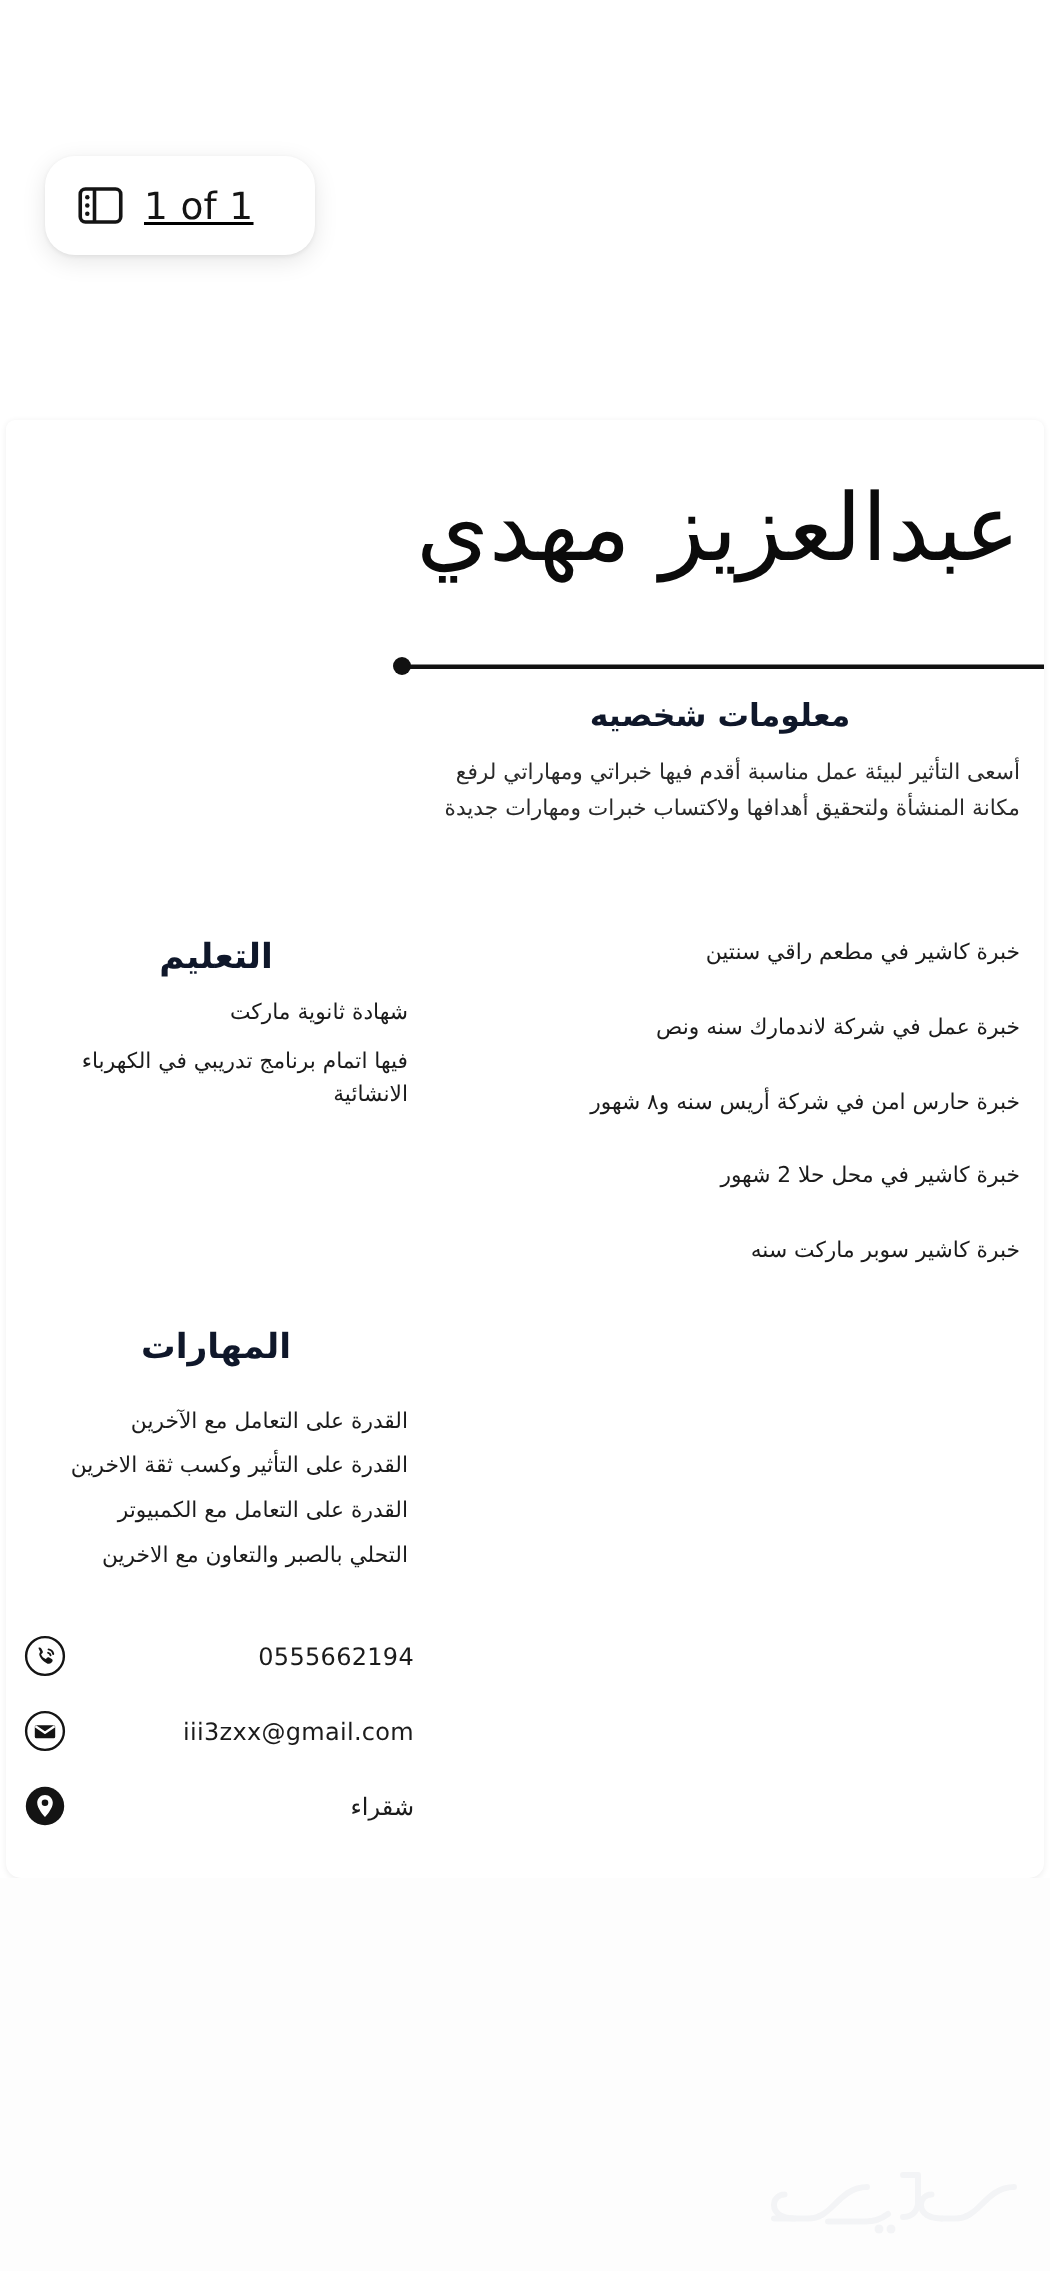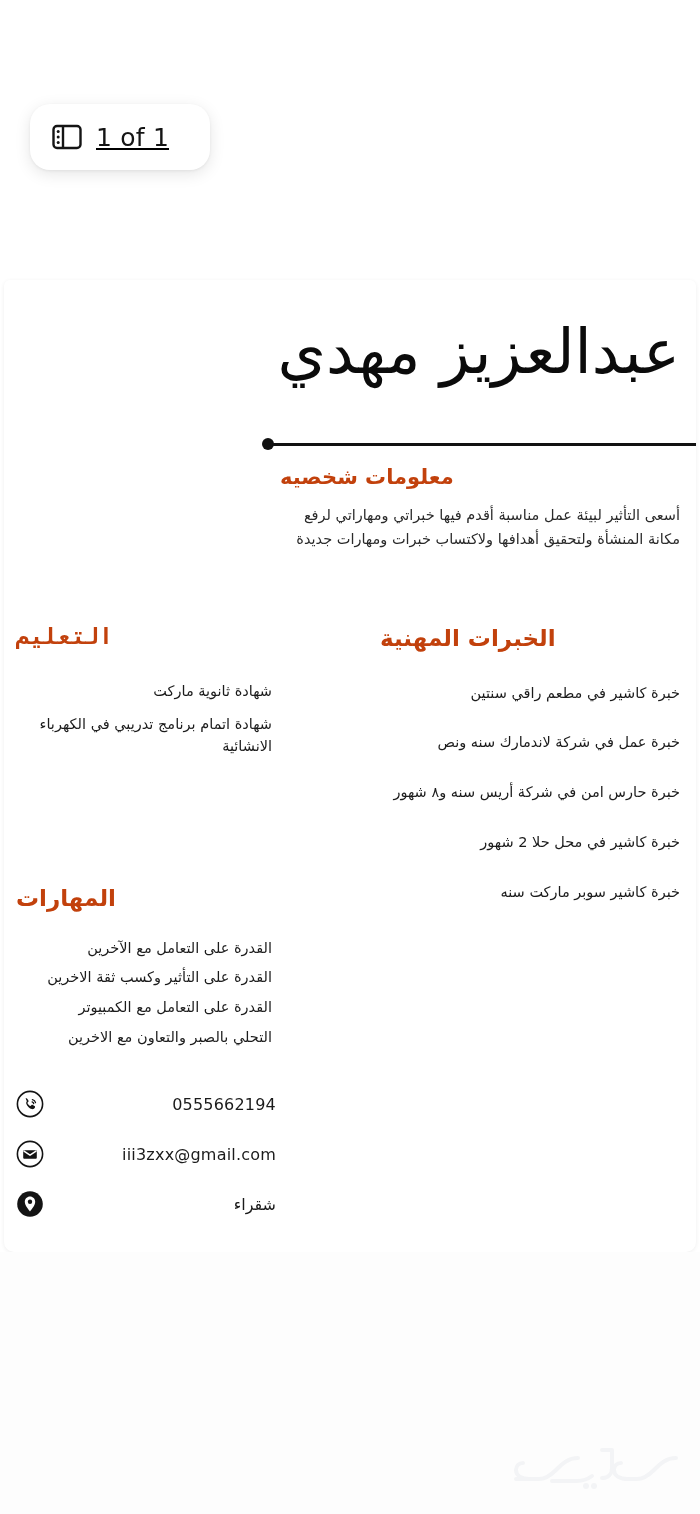--- a/index.html
+++ b/index.html
@@ -117,22 +117,22 @@
     width: 12px;
     height: 12px;
     border-radius: 50%;
     background: #111111;
   }
 
   
   .sec-heading {
     font-size: 21px;
     font-weight: 700;
-    color: #c2410c;
-    text-align: left;
+    color: #0f172a;
+    text-align: center;
     line-height: 1.2;
   }
   .sec-heading.big { font-size: 23px; }
 
   .body-text {
     font-size: 14.5px;
     font-weight: 400;
     color: #2a2a2a;
     text-align: right;
     line-height: 1.62;
@@ -165,21 +165,21 @@
   .col-experience .item { margin-bottom: 28px; }
   .col-experience .item:last-child { margin-bottom: 0; }
 
   
   .col-education {
     position: absolute;
     top: 345px;
     left: 12px;
     width: 256px;
   }
-  .col-education .sec-heading { margin-bottom: 28px; font-family: Liberation Mono, monospace; }
+  .col-education .sec-heading { margin-bottom: 12px; }
   .col-education .item { margin-bottom: 12px; }
   .col-education .item:last-child { margin-bottom: 0; }
 
   
   .col-skills {
     position: absolute;
     top: 605px;
     left: 12px;
     width: 256px;
   }
@@ -265,32 +265,31 @@
       <span class="rule-dot"></span>
       <span class="rule-line"></span>
     </div>
 
     <section class="block-personal">
       <h2 class="sec-heading">معلومات شخصيه</h2>
       <p class="body-text">أسعى التأثير لبيئة عمل مناسبة أقدم فيها خبراتي ومهاراتي لرفع مكانة المنشأة ولتحقيق أهدافها ولاكتساب خبرات ومهارات جديدة</p>
     </section>
 
     <section class="col-experience">
-      <h2 class="sec-heading big">الخبرات المهنية</h2>
       <div class="item">خبرة كاشير في مطعم راقي سنتين</div>
       <div class="item">خبرة عمل في شركة لاندمارك سنه ونص</div>
       <div class="item">خبرة حارس امن في شركة أريس سنه و٨ شهور</div>
       <div class="item">خبرة كاشير في محل حلا 2 شهور</div>
       <div class="item">خبرة كاشير سوبر ماركت سنه</div>
     </section>
 
     <section class="col-education">
       <h2 class="sec-heading big">التعليم</h2>
       <div class="item">شهادة ثانوية ماركت</div>
-      <div class="item">شهادة اتمام برنامج تدريبي في الكهرباء الانشائية</div>
+      <div class="item">فيها اتمام برنامج تدريبي في الكهرباء الانشائية</div>
     </section>
 
     <section class="col-skills">
       <h2 class="sec-heading big">المهارات</h2>
       <div class="item">القدرة على التعامل مع الآخرين</div>
       <div class="item">القدرة على التأثير وكسب ثقة الاخرين</div>
       <div class="item">القدرة على التعامل مع الكمبيوتر</div>
       <div class="item">التحلي بالصبر والتعاون مع الاخرين</div>
     </section>
 

